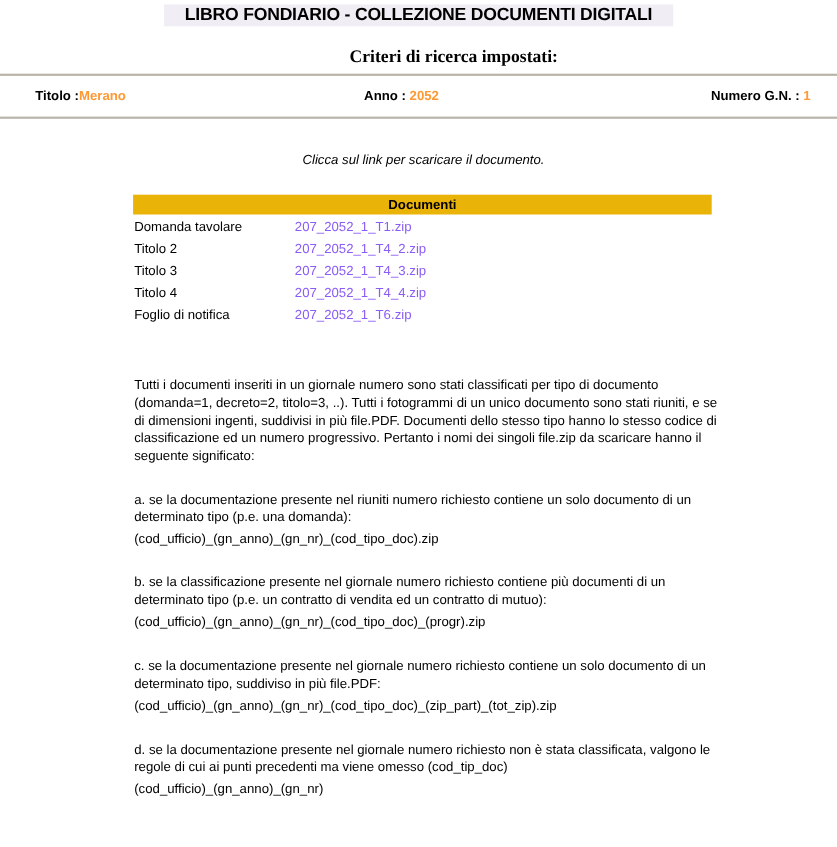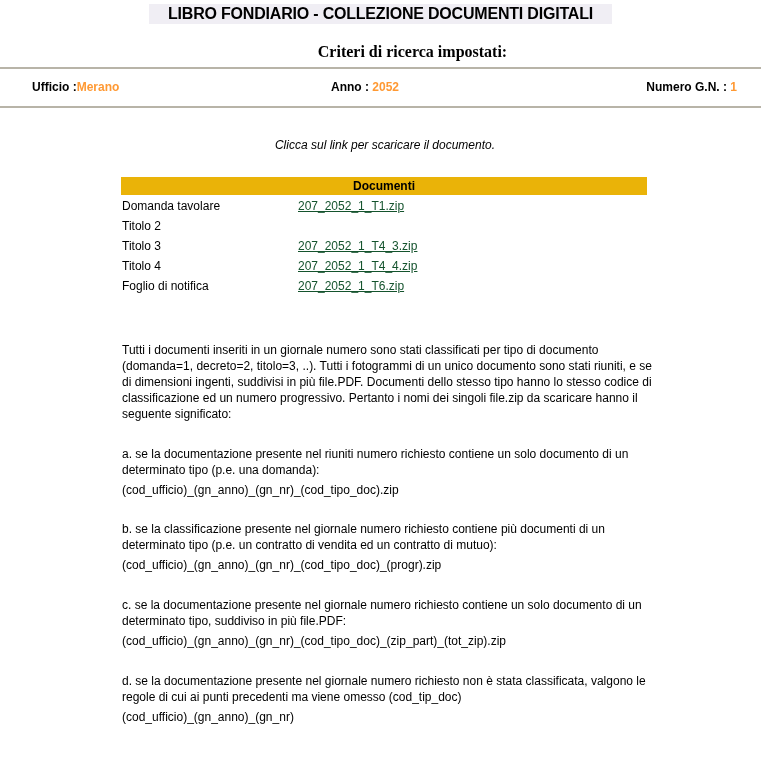--- a/index.html
+++ b/index.html
@@ -14,21 +14,21 @@
   .filter { position: absolute; white-space: nowrap; }
   .filter .val { color: #ff9933; }
   .f-ufficio { left: 32px; }
   .f-anno { left: 331px; }
   .f-numero { right: 24px; }
   .hint { position: absolute; top: 138px; left: 0; width: 770px; text-align: center; font-style: italic; font-size: 12px; }
   .doc-table { position: absolute; top: 177px; left: 121px; width: 526px; }
   .doc-header { background: #eab308; height: 18px; line-height: 18px; text-align: center; font-weight: bold; font-size: 12px; }
   .doc-row { height: 20px; line-height: 20px; font-size: 12px; position: relative; margin-left: 1px; }
   .doc-row .label { position: absolute; left: 0; }
-  .doc-row .link { position: absolute; left: 176px; color: #14532d; text-decoration: underline; cursor: pointer; }
+  .doc-row .link { position: absolute; left: 146px; color: #8b5cf6; cursor: pointer; }
   .doc-rows { padding-top: 1px; }
   .text { position: absolute; left: 122px; width: 530px; font-size: 12px; line-height: 16px; }
   .p-intro { top: 342px; }
   .rule-block { position: absolute; left: 122px; width: 540px; font-size: 12px; line-height: 16px; }
   .rule-block .pattern { margin-top: 4px; }
   .r-a { top: 446px; }
   .r-b { top: 521px; }
   .r-c { top: 597px; }
   .r-d { top: 673px; }
 </style>
@@ -38,21 +38,21 @@
 <div class="title-wrap">
   <span class="title">LIBRO FONDIARIO - COLLEZIONE DOCUMENTI DIGITALI</span>
 </div>
 
 <div class="criteria">Criteri di ricerca impostati:</div>
 
 <div class="rule top"></div>
 
 <div class="filters">
   <div class="filter f-ufficio">
-    <span>Ufficio :</span><span class="val">Merano</span>
+    <span>Titolo :</span><span class="val">Merano</span>
   </div>
   <div class="filter f-anno">
     <span>Anno : </span><span class="val">2052</span>
   </div>
   <div class="filter f-numero">
     <span>Numero G.N. : </span><span class="val">1</span>
   </div>
 </div>
 
 <div class="rule bottom"></div>
@@ -61,20 +61,21 @@
 
 <div class="doc-table">
   <div class="doc-header">Documenti</div>
   <div class="doc-rows">
     <div class="doc-row">
       <span class="label">Domanda tavolare</span>
       <a class="link">207_2052_1_T1.zip</a>
     </div>
     <div class="doc-row">
       <span class="label">Titolo 2</span>
+      <a class="link">207_2052_1_T4_2.zip</a>
     </div>
     <div class="doc-row">
       <span class="label">Titolo 3</span>
       <a class="link">207_2052_1_T4_3.zip</a>
     </div>
     <div class="doc-row">
       <span class="label">Titolo 4</span>
       <a class="link">207_2052_1_T4_4.zip</a>
     </div>
     <div class="doc-row">

